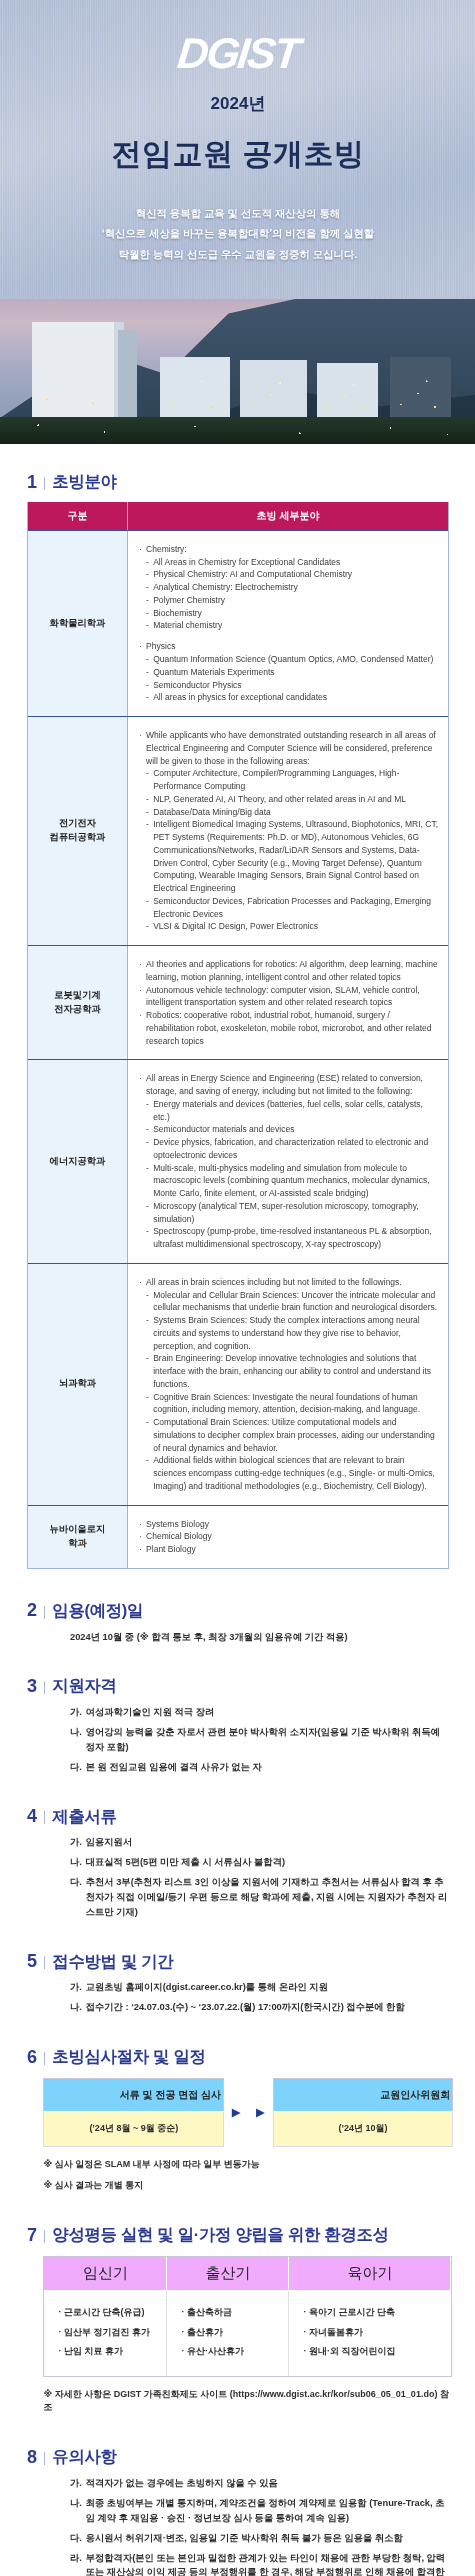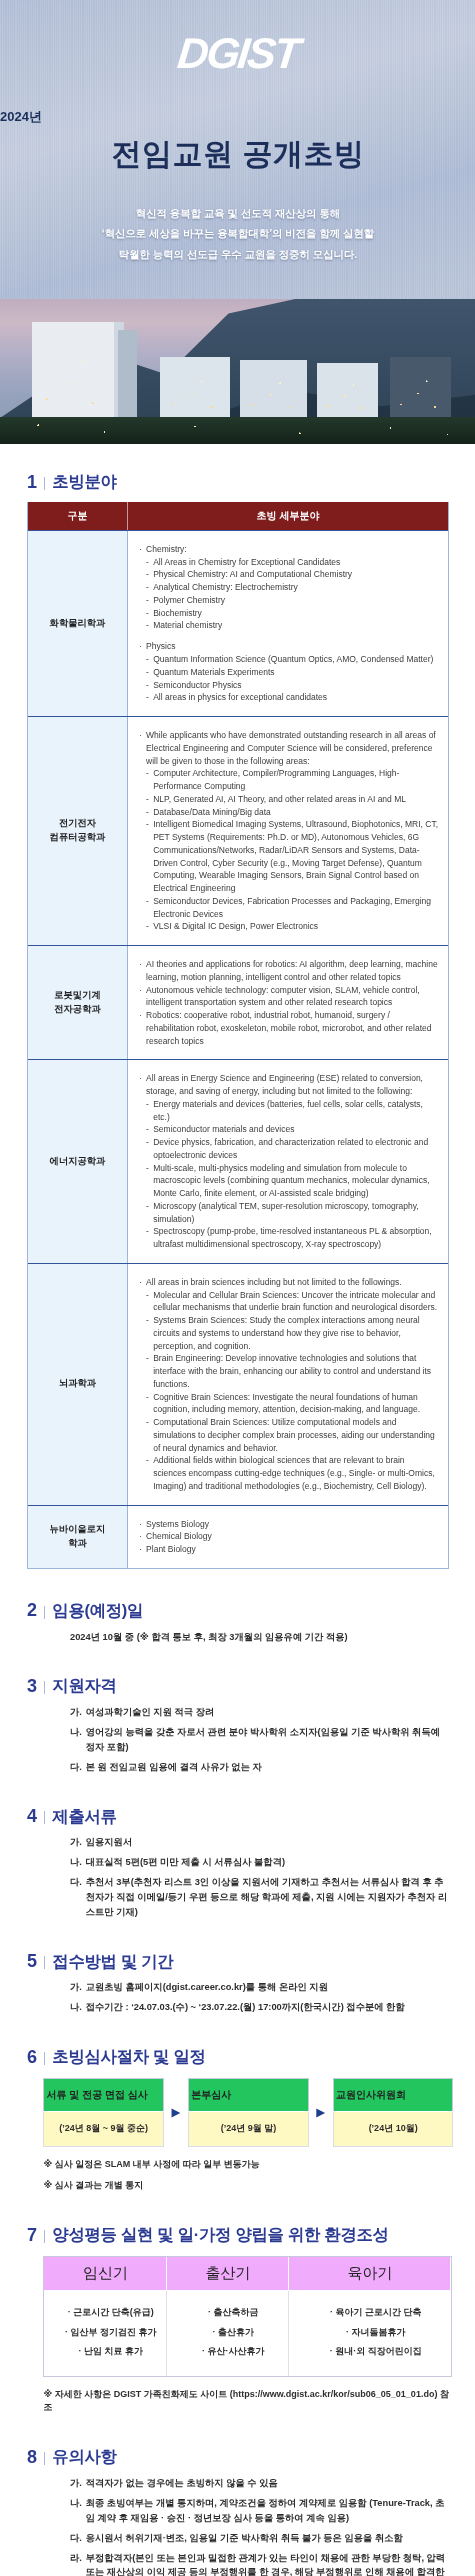--- a/index.html
+++ b/index.html
@@ -6,21 +6,21 @@
   body{width:476px;height:2576px;overflow:hidden;font-family:"Liberation Sans","DejaVu Sans",sans-serif;}
   .page{width:476px;position:relative;}
 
   
   .hero{position:relative;height:444px;overflow:hidden;
         background:linear-gradient(165deg,#b4c0d8 0%,#c6cfdf 28%,#b0bdd6 52%,#bbc6da 72%,#a9b6cf 100%);}
   .hero-texture{position:absolute;inset:0;
         background:repeating-linear-gradient(90deg,rgba(255,255,255,.05) 0 1.1px,rgba(70,90,130,.04) 1.1px 2.2px);}
   .logo{position:absolute;top:28.5px;width:100%;text-align:center;color:#fff;
         font-size:43px;font-weight:800;font-style:italic;letter-spacing:-2.2px;transform:skewX(-6deg);}
-  .year{position:absolute;top:108px;width:100%;text-align:left;color:#1c2e5a;font-size:13px;font-weight:700;}
+  .year{position:absolute;top:92px;width:100%;text-align:center;color:#1c2e5a;font-size:17px;font-weight:700;}
   .main-title{position:absolute;top:134px;width:100%;text-align:center;margin:0;color:#1c2e5a;
         font-size:30px;font-weight:800;letter-spacing:0.5px;}
   .subtitle{position:absolute;top:204px;width:100%;text-align:center;color:#fff;font-size:10.4px;
         font-weight:600;line-height:1.95;text-shadow:0 0.5px 2.2px rgba(40,60,95,.45);}
 
   
   .photo{position:absolute;left:0;right:0;bottom:0;height:145px;
         background:linear-gradient(180deg,#bfaec0 0%,#ccb9c6 16%,#b1afc7 38%,#97a3bd 65%,#8a98b2 100%);}
   .mtn-far{position:absolute;inset:0;background:linear-gradient(180deg,#40556c,#2d4154);
         clip-path:polygon(0 82%,10% 60%,22% 38%,35% 52%,48% 10%,62% 0,100% 0,100% 100%,0 100%);}
@@ -54,21 +54,21 @@
   
   .content{padding:0 27px 22px 27px;}
   .section{margin-top:31px;}
   .sec-title{display:flex;align-items:center;color:#2c3b92;font-weight:800;}
   .sec-num{font-size:18px;}
   .sec-sep{width:1.1px;height:13px;background:#a9b8dd;margin:2.2px 7.1px 0 7.1px;}
   .sec-name{font-size:16.4px;letter-spacing:-0.3px;}
 
   
   .rtable{margin-top:8.8px;border:0.5px solid #9db5da;border-top:none;}
-  .rt-head{display:grid;grid-template-columns:100px 1fr;background:#7f1d1d;color:#fff;}
+  .rt-head{display:grid;grid-template-columns:100px 1fr;background:#be185d;color:#fff;}
   .rt-head div{padding:7.1px 4.4px;text-align:center;font-size:10px;font-weight:700;}
   .rt-h1{border-right:0.5px solid rgba(255,255,255,.55);}
   .rt-row{display:grid;grid-template-columns:100px 1fr;border-top:1.1px solid #33539f;}
   .rt-dept{background:#e9f3fc;border-right:0.5px solid #9db5da;display:flex;align-items:center;
         justify-content:center;text-align:center;font-size:9.3px;font-weight:600;color:#222;
         white-space:pre-line;line-height:1.5;padding:5.5px;}
   .rt-detail{background:#fff;padding:12px 8.8px 12px 11px;}
   .item{display:flex;color:#3c3c3c;font-size:8.5px;line-height:1.5;}
   .item .b{flex:none;width:7.1px;}
   .item.lv2{padding-left:7.1px;}
@@ -76,36 +76,36 @@
 
   
   .k-body{margin-top:7.7px;padding-left:43px;}
   .k-plain{font-size:9.3px;font-weight:600;color:#2e2e2e;line-height:1.6;}
   .k-item{display:flex;font-size:9.3px;font-weight:600;color:#2e2e2e;line-height:1.6;margin-top:5px;}
   .k-item .lab{flex:none;margin-right:3.8px;}
 
   
   .steps{display:flex;align-items:stretch;margin:10px 0 0 16.4px;width:410px;}
   .step{flex:1;}
-  .step-head{background:#22c55e;border:0.5px solid #c9c7da;border-bottom:none;text-align:left;
+  .step-head{background:#7dd3fc;border:0.5px solid #c9c7da;border-bottom:none;text-align:right;
         padding:8.8px 2.2px;font-size:10px;font-weight:700;color:#222;}
   .step-body{background:#fef9c3;border:0.5px solid #dcdce6;border-top:1.1px solid #fff;text-align:center;
         padding:10.4px 2.2px;font-size:9px;font-weight:600;color:#2e2e2e;}
   .step-arrow{flex:none;display:flex;align-items:center;padding:0 7.7px;color:#1f3e8e;font-size:11.5px;}
   .note{margin:7.7px 0 0 16.4px;font-size:9px;font-weight:600;color:#2f2f2f;line-height:1.55;}
   .note.first{margin-top:11px;}
 
   
   .eqtable{margin:10px 0 0 16.4px;width:407px;border:0.5px solid #c9c7da;display:grid;
         grid-template-columns:123px 122px 1fr;}
   .eq-h{background:#f0abfc;padding:7.1px 2.2px;text-align:center;font-size:15px;font-weight:400;color:#222;
         border-right:1.1px solid #fff;}
   .eq-h:last-of-type{border-right:none;}
   .eq-c{background:#fff;border-right:0.5px solid #e0e0ea;border-top:1.1px solid #fff;
-        padding:12px 3.3px 14.2px 14.2px;font-size:9px;font-weight:600;color:#2e2e2e;line-height:2.15;text-align:center;}
+        padding:12px 3.3px 14.2px 14.2px;font-size:9px;font-weight:600;color:#2e2e2e;line-height:2.15;}
   .eq-c:last-child{border-right:none;}
 </style>
 </head>
 <body>
 
 <div class="page">
 
   <header class="hero">
     <div class="hero-texture"></div>
     <div class="logo">DGIST</div>
@@ -423,24 +423,20 @@
         <span class="sec-num">6</span>
         <span class="sec-sep"></span>
         <span class="sec-name">초빙심사절차 및 일정</span>
       </div>
       <div class="steps" id="steps">
           <div class="step">
             <div class="step-head">서류 및 전공 면접 심사</div>
             <div class="step-body">(’24년 8월 ~ 9월 중순)</div>
           </div>
           <div class="step-arrow">▶</div>
-          <div class="step">
-            <div class="step-head">본부심사</div>
-            <div class="step-body">(’24년 9월 말)</div>
-          </div>
           <div class="step-arrow">▶</div>
           <div class="step">
             <div class="step-head">교원인사위원회</div>
             <div class="step-body">(’24년 10월)</div>
           </div>
         </div>
       <div class="note first">※ 심사 일정은 SLAM 내부 사정에 따라 일부 변동가능</div>
       <div class="note">※ 심사 결과는 개별 통지</div>
     </section>
 

